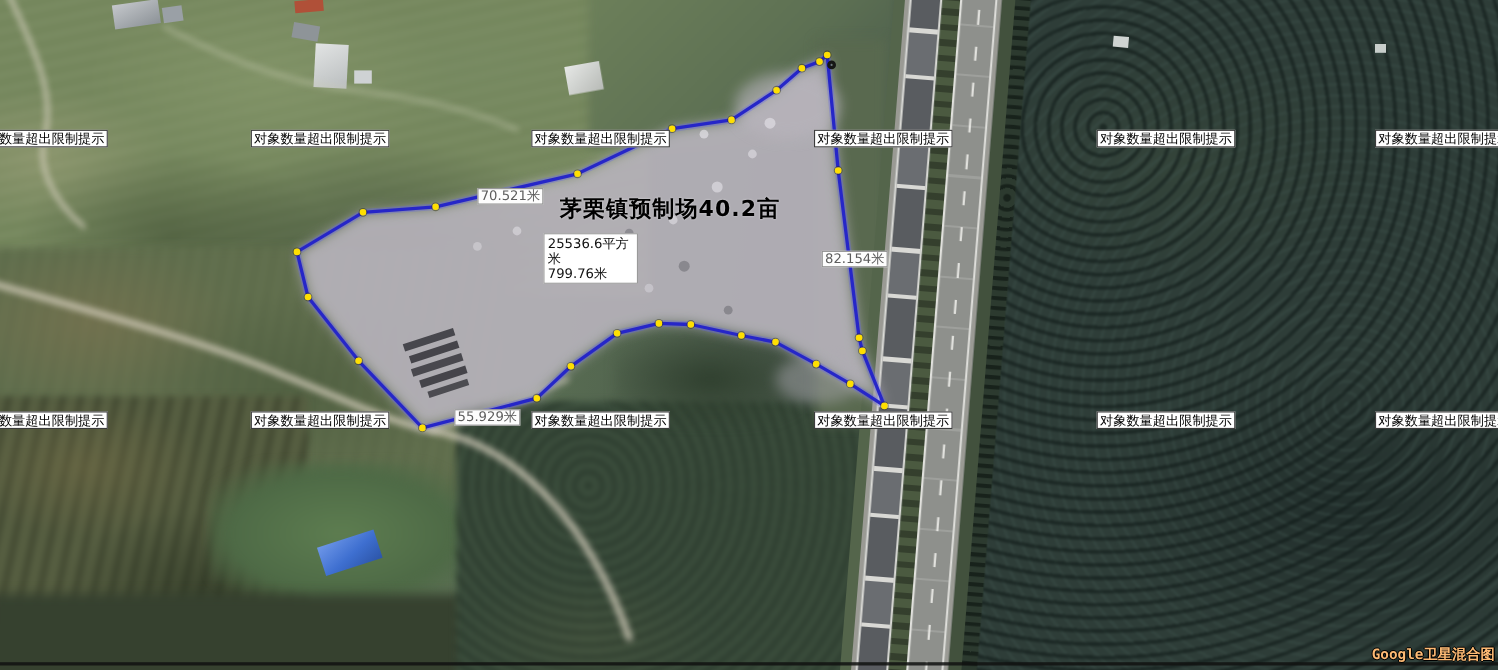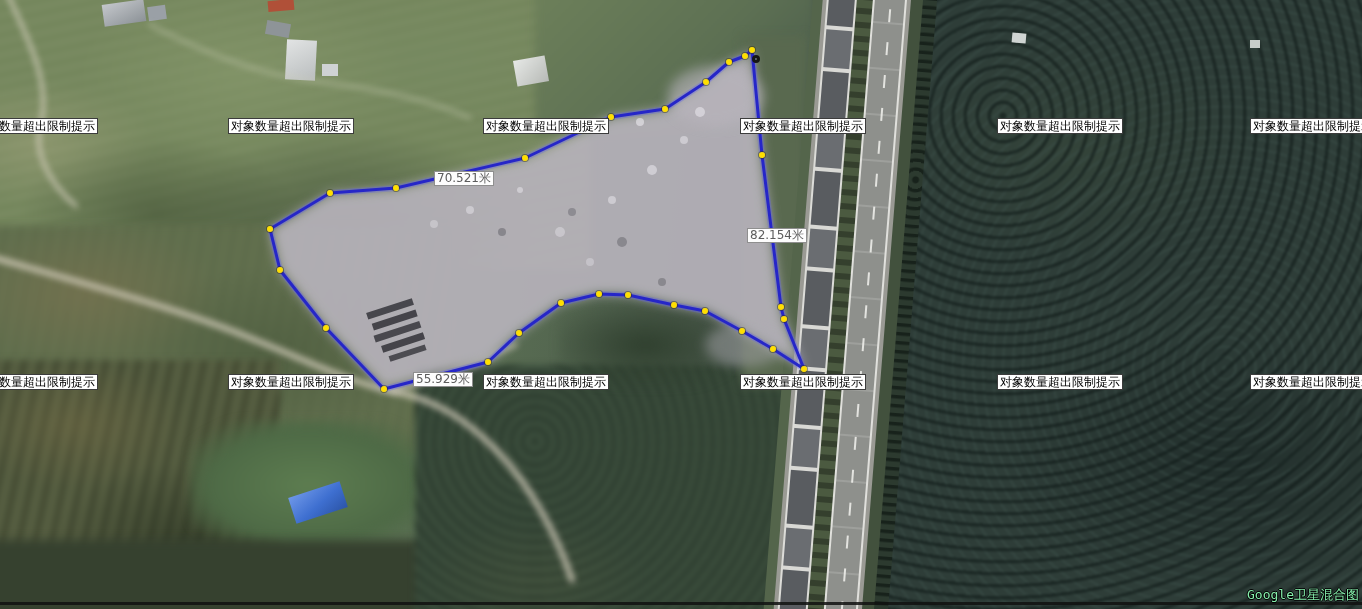--- a/index.html
+++ b/index.html
@@ -89,23 +89,23 @@
   .vertex-active{position:absolute;width:8px;height:8px;border:3px solid #161616;border-radius:50%;
     transform:translate(-50%,-50%);pointer-events:auto;}
   .edge-label{position:absolute;background:#fdfdfd;border:1px solid #8f8f8f;color:#5c5c5c;
     font-size:12px;line-height:13px;padding:0 2px;white-space:nowrap;}
   .warning-label{position:absolute;background:#ffffff;border:1px solid #3c3c3c;color:#000;
     font-size:12px;line-height:14px;padding:0 2px;white-space:nowrap;}
   #parcel-title{position:absolute;left:509px;top:176px;z-index:5;font-size:20px;font-weight:700;
     color:#000;letter-spacing:1px;text-shadow:0 0 2px rgba(255,255,255,.55);pointer-events:auto;}
   #area-box{position:absolute;left:494px;top:212px;z-index:5;width:86px;background:#fff;
     border:1px solid #9a9a9a;color:#111;font-size:12px;line-height:14px;padding:1px 3px;}
-  #attribution{position:absolute;right:3px;bottom:5px;z-index:6;color:#86efac;font-size:13px;
+  #attribution{position:absolute;right:3px;bottom:5px;z-index:6;color:#fdba74;font-size:13px;
     font-family:"DejaVu Sans Mono",monospace;
-    text-shadow:1px 0 0 #000,-1px 0 0 #000,0 1px 0 #000,0 -1px 0 #000;}
+    text-shadow:1px 0 0 #000,-1px 0 0 #000,0 1px 0 #000,0 -1px 0 #000;font-weight:bold;}
 </style>
 </head>
 <body>
 
 <div id="stage">
 
   <div class="terrain" id="base"></div>
   <div class="terrain" id="fields-topleft"></div>
   <div class="terrain" id="fields-midleft"></div>
   <div class="terrain" id="terraces-bottomleft"></div>
@@ -232,16 +232,21 @@
       <div class="warning-label" style="left: 997px; top: 118px;">对象数量超出限制提示</div>
       <div class="warning-label" style="left: 1250px; top: 118px;">对象数量超出限制提示</div>
       <div class="warning-label" style="left: -28px; top: 374px;">对象数量超出限制提示</div>
       <div class="warning-label" style="left: 228px; top: 374px;">对象数量超出限制提示</div>
       <div class="warning-label" style="left: 483px; top: 374px;">对象数量超出限制提示</div>
       <div class="warning-label" style="left: 740px; top: 374px;">对象数量超出限制提示</div>
       <div class="warning-label" style="left: 997px; top: 374px;">对象数量超出限制提示</div>
       <div class="warning-label" style="left: 1250px; top: 374px;">对象数量超出限制提示</div>
     </div>
 
+  <div id="parcel-title">茅栗镇预制场40.2亩</div>
+  <div id="area-box">
+    <div>25536.6平方米</div>
+    <div>799.76米</div>
+  </div>
 
   <div class="terrain" id="bottomline"></div>
   <div id="attribution">Google卫星混合图</div>
 </div>
 
 </body></html>

